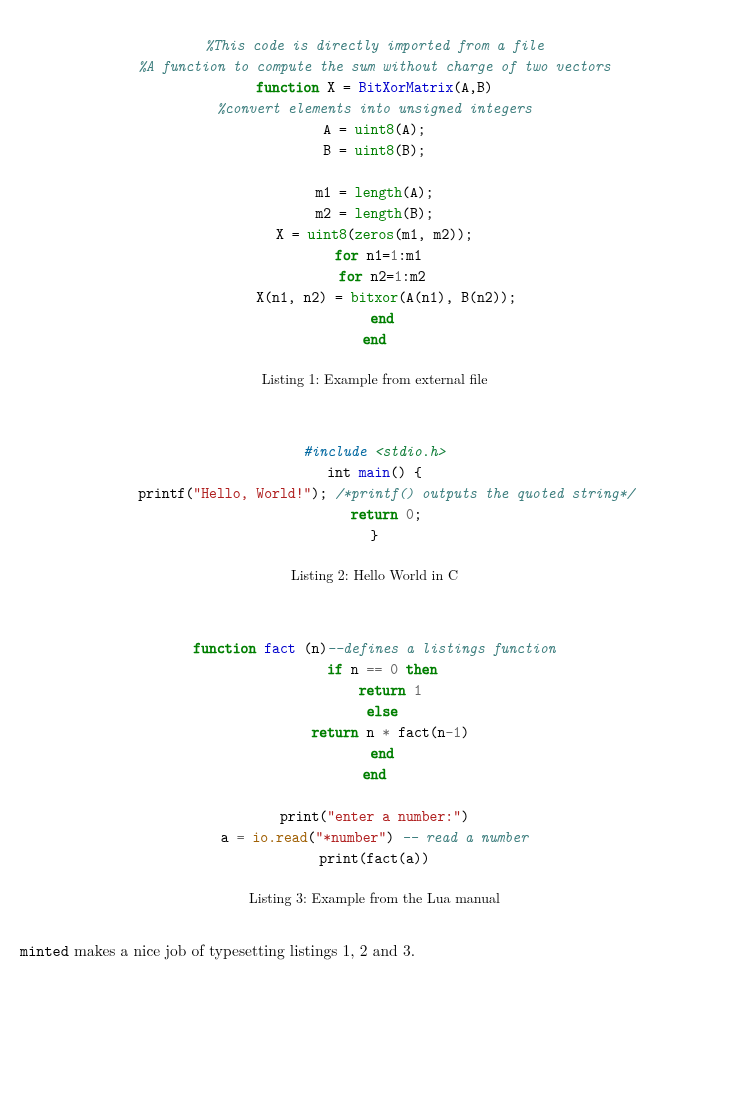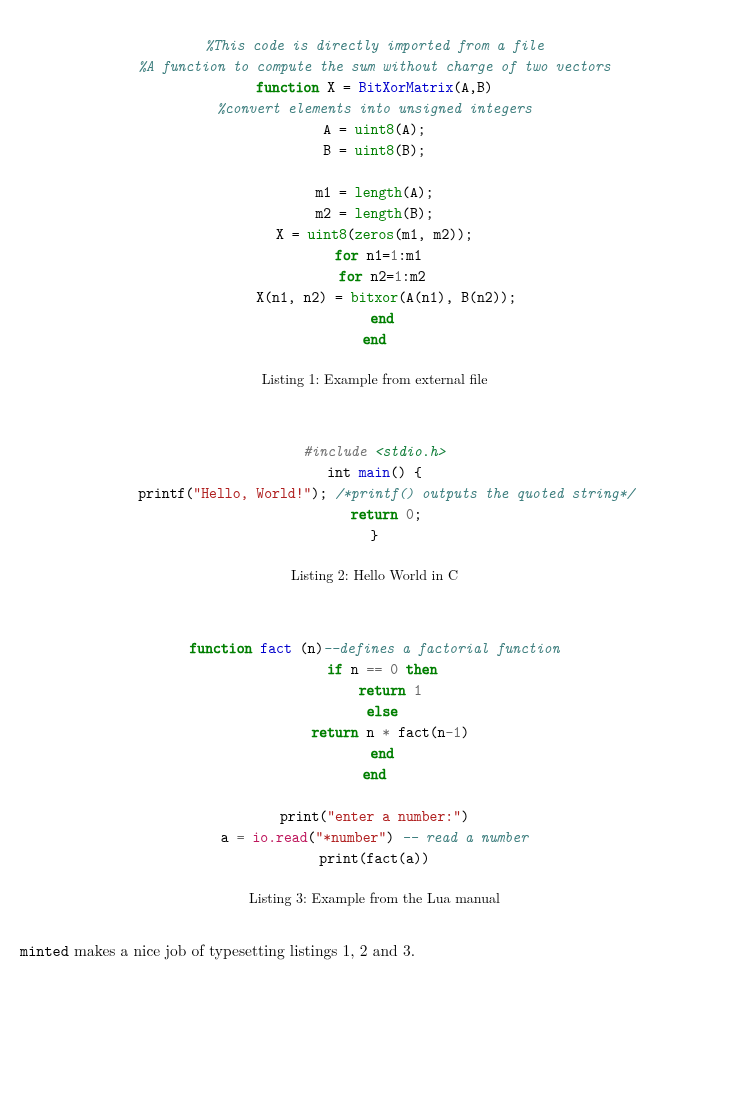--- a/index.html
+++ b/index.html
@@ -26,25 +26,25 @@
     margin: 18px 0 32px 0;
     font-size: 14px;
   }
   .cm  { color: #3f7f7f; font-style: italic; }    
   .cm2 { color: #3f7f7f; font-style: italic; }    
   .kw  { color: #007f00; font-weight: bold; }                        
   .fn  { color: #0000cc; }                        
   .bi  { color: #007f00; }                        
   .num { color: #666666; }                        
   .str { color: #b02020; }                        
-  .pp  { color: #737373; font-style: italic; }    
+  .pp  { color: #0369a1; font-style: italic; }    
   .pph { color: #15803d; font-style: italic; }    
   .ty  { color: #000000; }                        
   .op  { color: #666666; }                        
-  .nm  { color: #be185d; }
+  .nm  { color: #a16207; }
   .tt  { font-family: "Latin Modern Mono", "Courier New", monospace; }
   .bodytext { margin-top: 2px; }
 </style>
 </head>
 <body>
 
 <div class="code">
 <span class="cm">%This code is directly imported from a file</span>
 <span class="cm">%A function to compute the sum without charge of two vectors</span>
 <span><span class="kw">function</span><span> X = </span><span class="fn">BitXorMatrix</span><span>(A,B)</span></span>
@@ -68,21 +68,21 @@
 <span><span class="pp">#include</span><span> </span><span class="pph">&lt;stdio.h&gt;</span></span>
 <span><span class="ty">int</span><span> </span><span class="fn">main</span><span>()</span><span> </span><span>{</span></span>
 <span><span>   </span><span>printf(</span><span class="str">"Hello, World!"</span><span>); </span><span class="cm2">/*printf() outputs the quoted string*/</span></span>
 <span><span>   </span><span class="kw">return</span><span> </span><span class="num">0</span><span>;</span></span>
 <span>}</span>
 </div>
 
 <div class="caption">Listing 2: Hello World in C</div>
 
 <div class="code">
-<span><span class="kw">function</span><span> </span><span class="fn">fact</span><span> (n)</span><span class="cm2">--defines a factorial function</span></span>
+<span><span class="kw">function</span><span> </span><span class="fn">fact</span><span> (n)</span><span class="cm2">--defines a listings function</span></span>
 <span><span>  </span><span class="kw">if</span><span> n </span><span class="op">==</span><span> </span><span class="num">0</span><span> </span><span class="kw">then</span></span>
 <span><span>    </span><span class="kw">return</span><span> </span><span class="num">1</span></span>
 <span><span>  </span><span class="kw">else</span></span>
 <span><span>    </span><span class="kw">return</span><span> n </span><span class="op">*</span><span> fact(n</span><span class="op">-</span><span class="num">1</span><span>)</span></span>
 <span><span>  </span><span class="kw">end</span></span>
 <span class="kw">end</span>
 <span> </span>
 <span><span>print(</span><span class="str">"enter a number:"</span><span>)</span></span>
 <span><span>a </span><span class="op">=</span><span> </span><span class="nm">io.read</span><span>(</span><span class="str">"*number"</span><span>)</span><span> </span><span class="cm2">-- read a number</span></span>
 <span>print(fact(a))</span>

